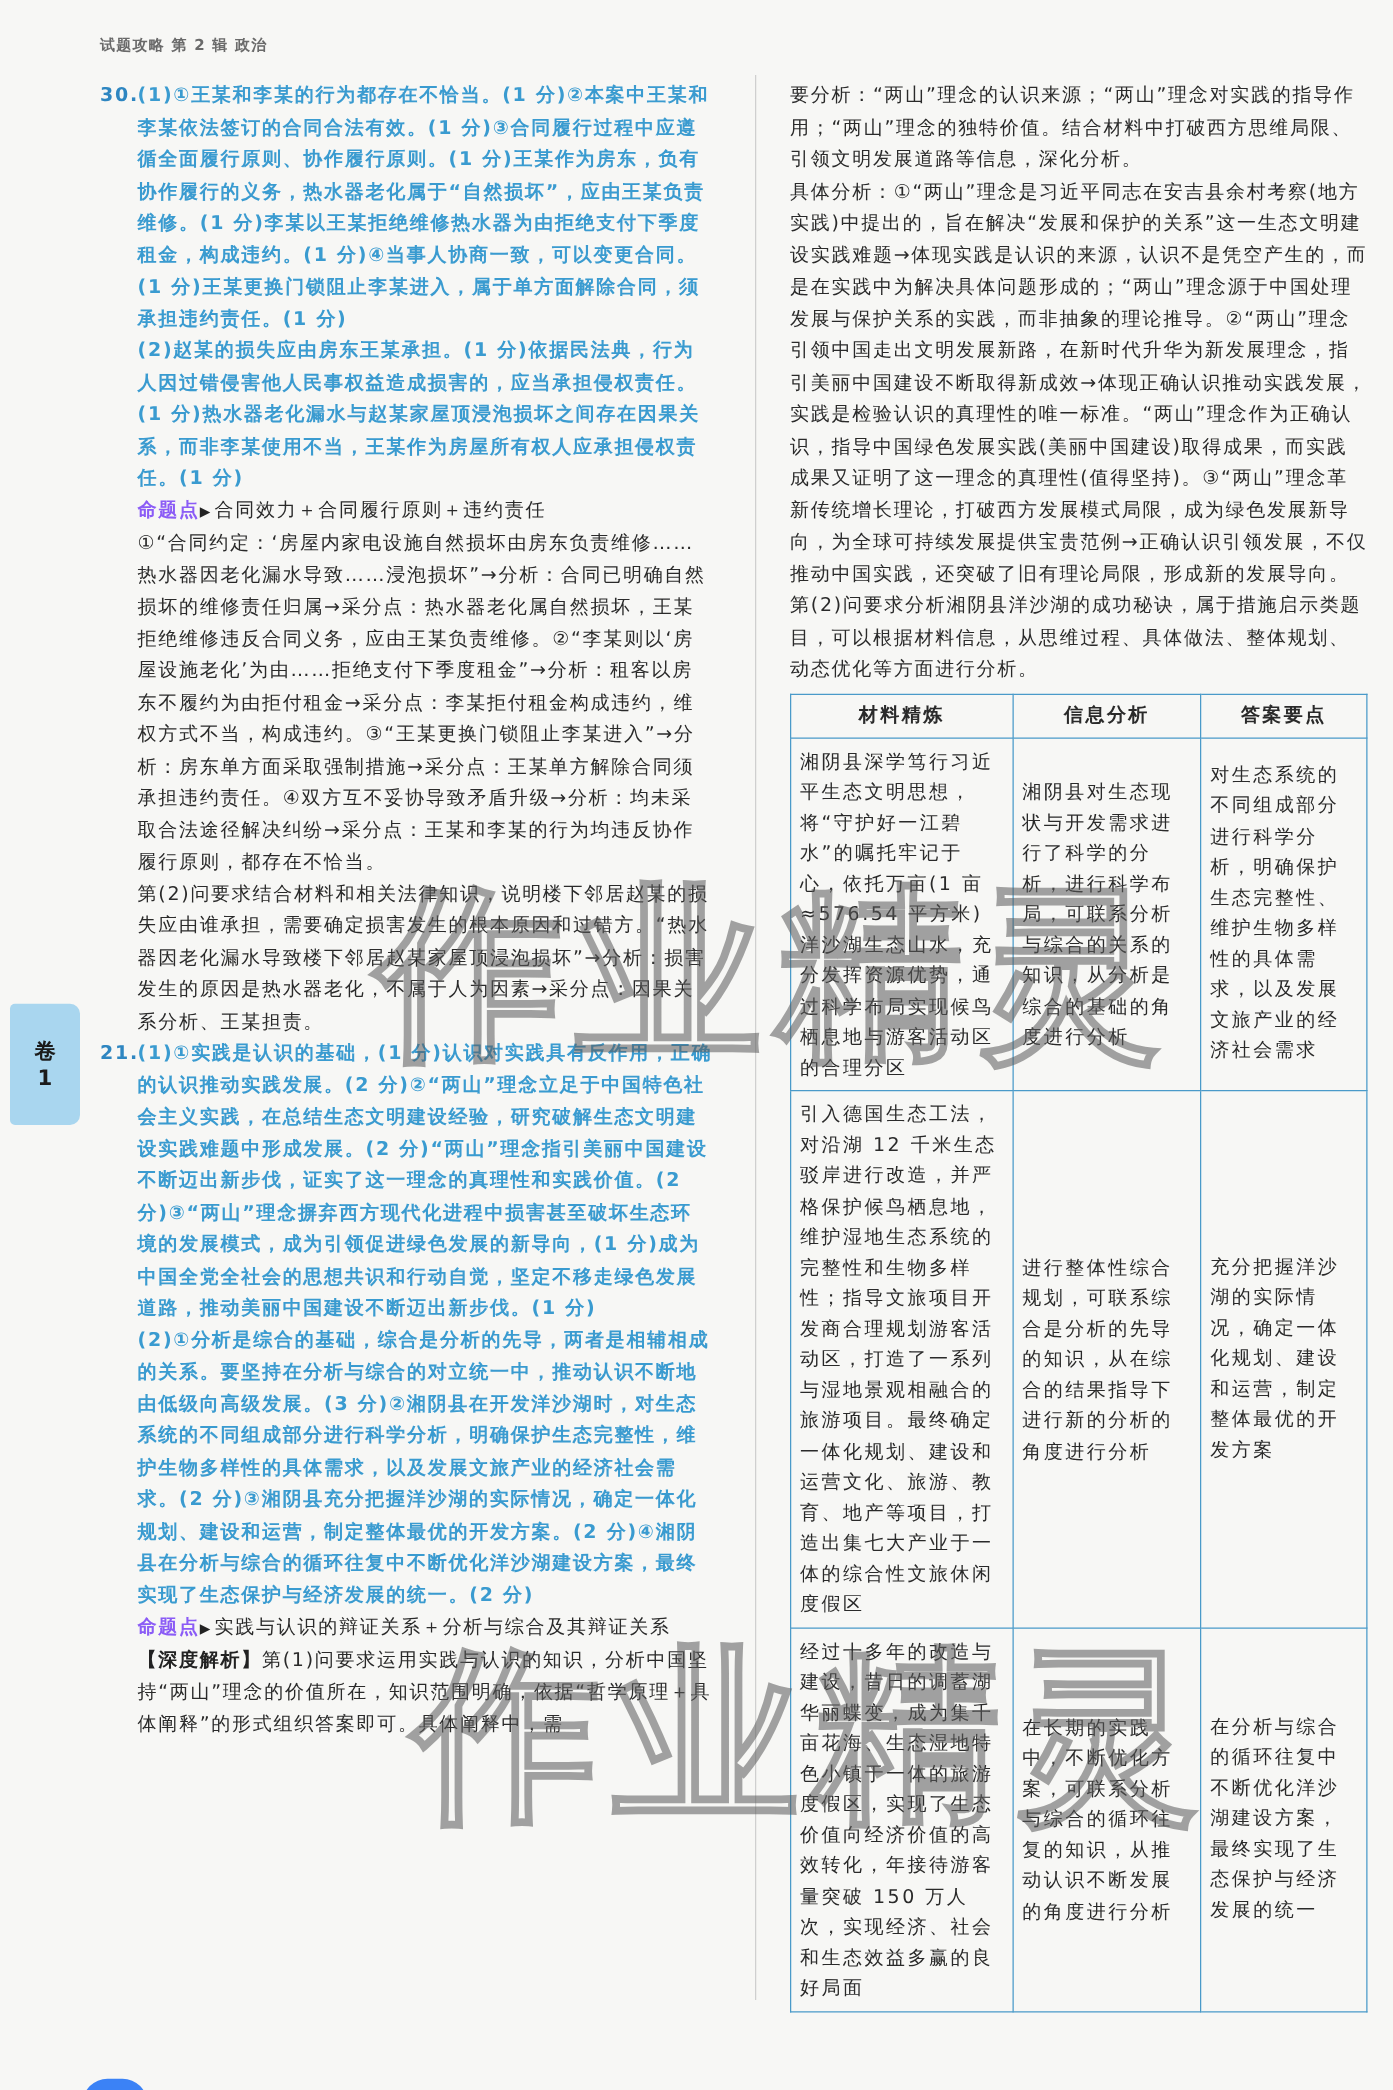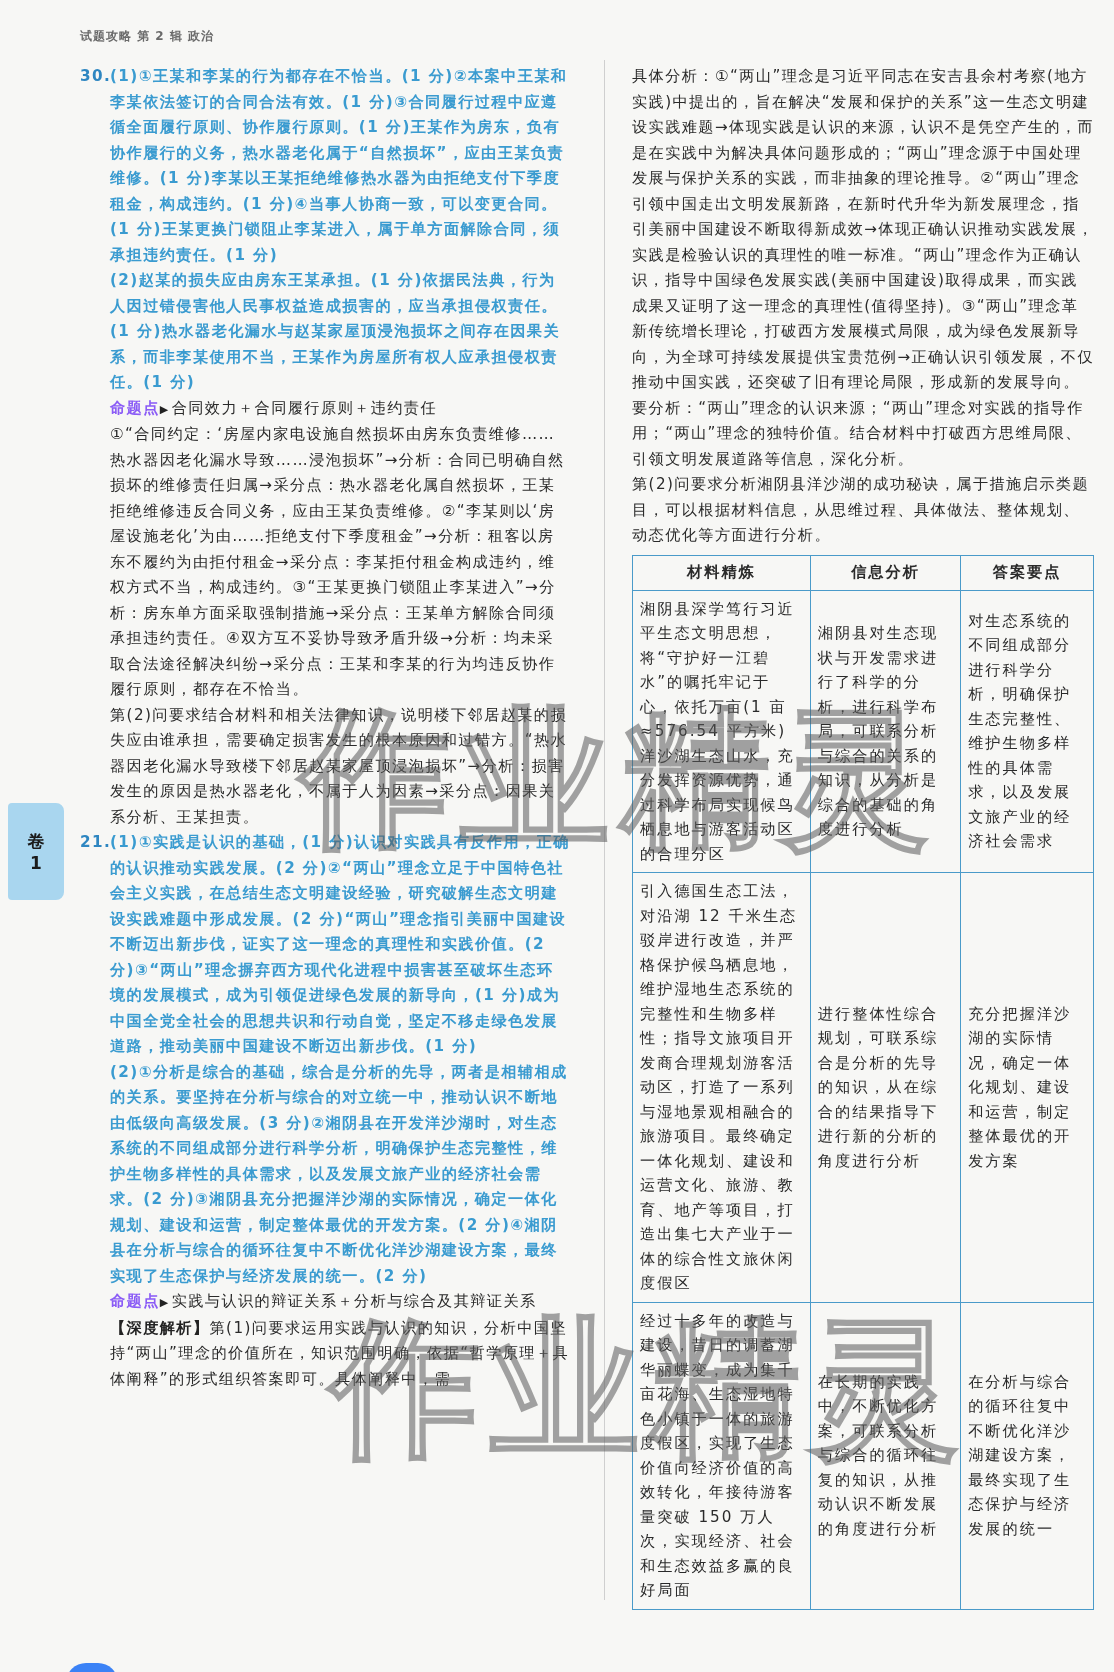--- a/index.html
+++ b/index.html
@@ -81,22 +81,22 @@
     <p>(2)①分析是综合的基础，综合是分析的先导，两者是相辅相成的关系。要坚持在分析与综合的对立统一中，推动认识不断地由低级向高级发展。(3 分)②湘阴县在开发洋沙湖时，对生态系统的不同组成部分进行科学分析，明确保护生态完整性，维护生物多样性的具体需求，以及发展文旅产业的经济社会需求。(2 分)③湘阴县充分把握洋沙湖的实际情况，确定一体化规划、建设和运营，制定整体最优的开发方案。(2 分)④湘阴县在分析与综合的循环往复中不断优化洋沙湖建设方案，最终实现了生态保护与经济发展的统一。(2 分)</p>
   </div>
   <div class="txt indent">
     <p><span class="kp-label">命题点</span><span class="kp-arrow">▶</span><span>实践与认识的辩证关系＋分析与综合及其辩证关系</span></p>
     <p><span class="deep-label">【深度解析】</span><span>第(1)问要求运用实践与认识的知识，分析中国坚持“两山”理念的价值所在，知识范围明确，依据“哲学原理＋具体阐释”的形式组织答案即可。具体阐释中，需</span></p>
   </div>
 </div>
 
 <div class="col right">
   <div class="txt">
+    <p>要分析：“两山”理念的认识来源；“两山”理念对实践的指导作用；“两山”理念的独特价值。结合材料中打破西方思维局限、引领文明发展道路等信息，深化分析。</p>
     <p>具体分析：①“两山”理念是习近平同志在安吉县余村考察(地方实践)中提出的，旨在解决“发展和保护的关系”这一生态文明建设实践难题→体现实践是认识的来源，认识不是凭空产生的，而是在实践中为解决具体问题形成的；“两山”理念源于中国处理发展与保护关系的实践，而非抽象的理论推导。②“两山”理念引领中国走出文明发展新路，在新时代升华为新发展理念，指引美丽中国建设不断取得新成效→体现正确认识推动实践发展，实践是检验认识的真理性的唯一标准。“两山”理念作为正确认识，指导中国绿色发展实践(美丽中国建设)取得成果，而实践成果又证明了这一理念的真理性(值得坚持)。③“两山”理念革新传统增长理论，打破西方发展模式局限，成为绿色发展新导向，为全球可持续发展提供宝贵范例→正确认识引领发展，不仅推动中国实践，还突破了旧有理论局限，形成新的发展导向。</p>
-    <p>要分析：“两山”理念的认识来源；“两山”理念对实践的指导作用；“两山”理念的独特价值。结合材料中打破西方思维局限、引领文明发展道路等信息，深化分析。</p>
     <p>第(2)问要求分析湘阴县洋沙湖的成功秘诀，属于措施启示类题目，可以根据材料信息，从思维过程、具体做法、整体规划、动态优化等方面进行分析。</p>
   </div>
   <table class="an">
     <thead>
       <tr>
         <th>材料精炼</th>
         <th>信息分析</th>
         <th>答案要点</th>
       </tr>
     </thead>

